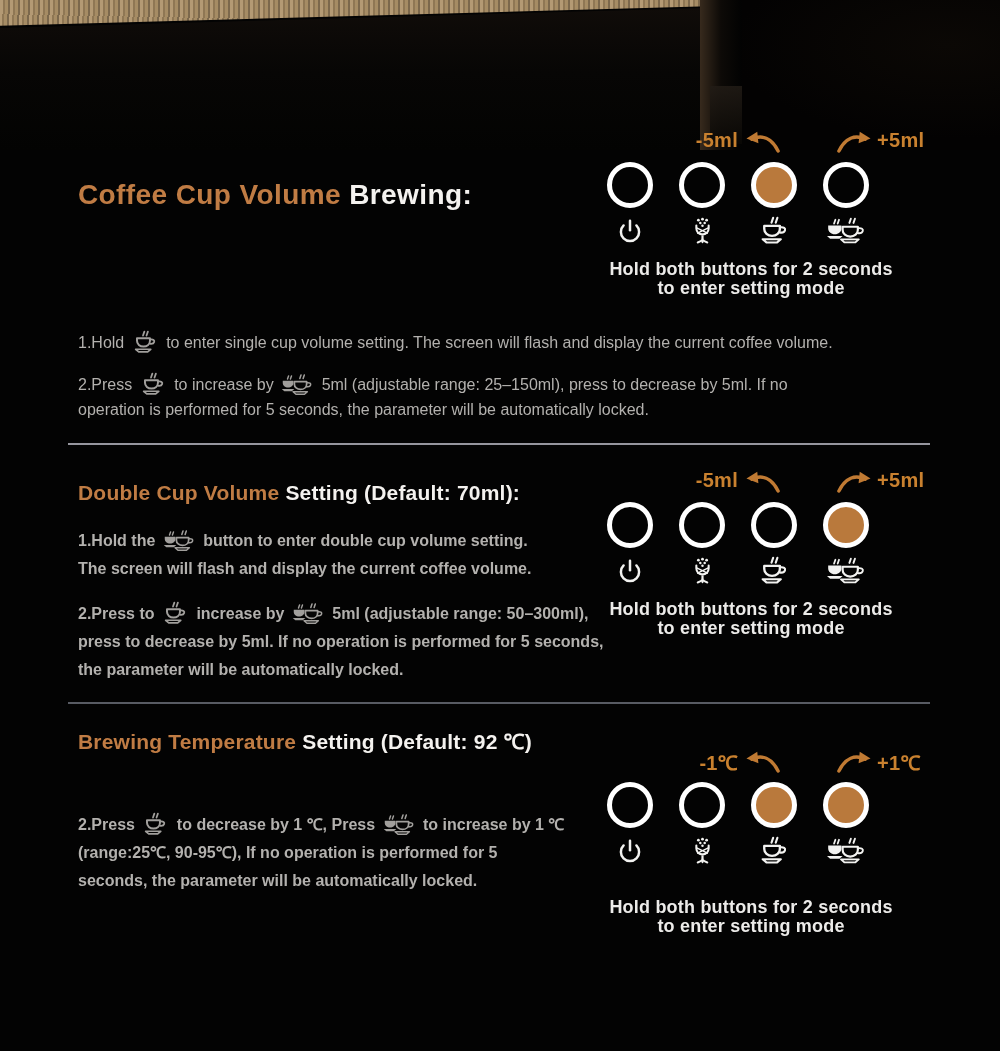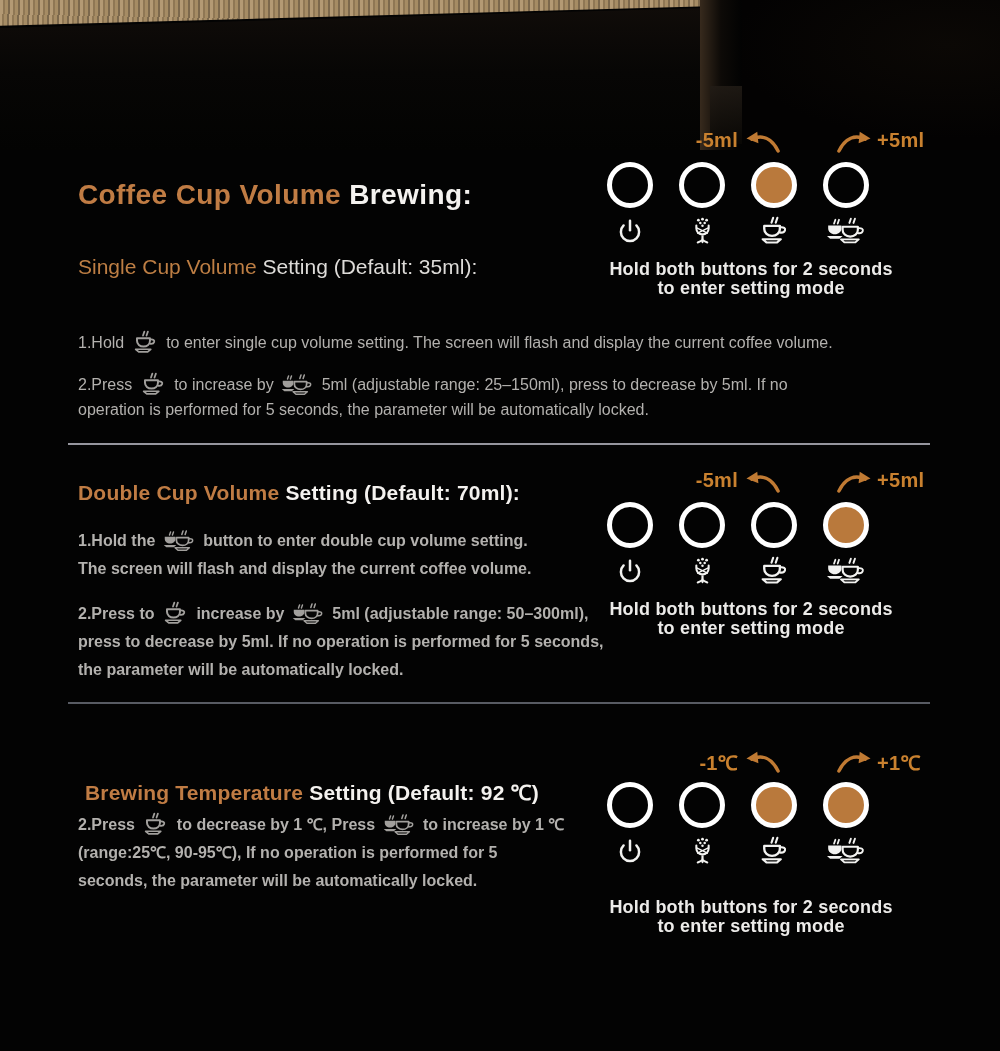--- a/index.html
+++ b/index.html
@@ -32,21 +32,21 @@
 
   .sec-heading { position:absolute; left:78px; font-size:21px; font-weight:800; letter-spacing:.2px; }
   .steps { position:absolute; left:78px; color:#b3b1ae; font-size:16px; }
   .steps p { margin:0 0 17px 0; }
   .s1 .steps-body { line-height:25px; }
   .s2 .steps-body, .s3 .steps-body { line-height:28px;font-weight:bold; }
   #steps-1 { top:330px; width:884px; }
   #steps-2 { top:527px; width:580px; }
   #steps-3 { top:811px; width:580px; }
   #heading-2 { top:481px; }
-  #heading-3 { top:778px;margin-left:7px; }
+  #heading-3 { top:727px; }
 
   .divider { position:absolute; left:68px; width:862px; height:2px; }
   #divider-1 { top:443px; background:#96969e; }
   #divider-2 { top:702px; background:#585b63; }
 
   .inline-icon { display:inline-block; vertical-align:-7px; margin:0 3px; color:#a19f9c; }
   .inline-icon.cup { width:27px; height:25px; }
   .inline-icon.double-cup { width:33px; height:24px; }
 
   
@@ -128,21 +128,20 @@
   <div class="photo">
     <div class="wood"></div>
     <div class="panel"></div>
     <div class="beam"></div>
     <div class="machine-glow"></div>
     <div class="right-dark"></div>
   </div>
 
   <h1 class="main-title"><span class="accent">Coffee Cup Volume</span><span class="white"> Brewing:</span></h1>
 
-  <div class="subtitle s1"><span class="accent">Single Cup Volume</span><span class="white"> Setting (Default: 35ml):</span></div>
   <div class="steps s1" id="steps-1">
     <p class="steps-body">1.Hold <svg class="inline-icon cup" viewBox="0 0 26 24">
           <use href="#sym-cup" xlink:href="#sym-cup"></use>
         </svg> to enter single cup volume setting. The screen will flash and display the current coffee volume.</p>
     <p class="steps-body">2.Press <svg class="inline-icon cup" viewBox="0 0 26 24">
           <use href="#sym-cup" xlink:href="#sym-cup"></use>
         </svg> to increase by <svg class="inline-icon double-cup" viewBox="0 0 34 24">
           <use href="#sym-double-cup" xlink:href="#sym-double-cup"></use>
         </svg> 5ml (adjustable range: 25–150ml), press to decrease by 5ml. If no<br>operation is performed for 5 seconds, the parameter will be automatically locked.</p>
   </div>

